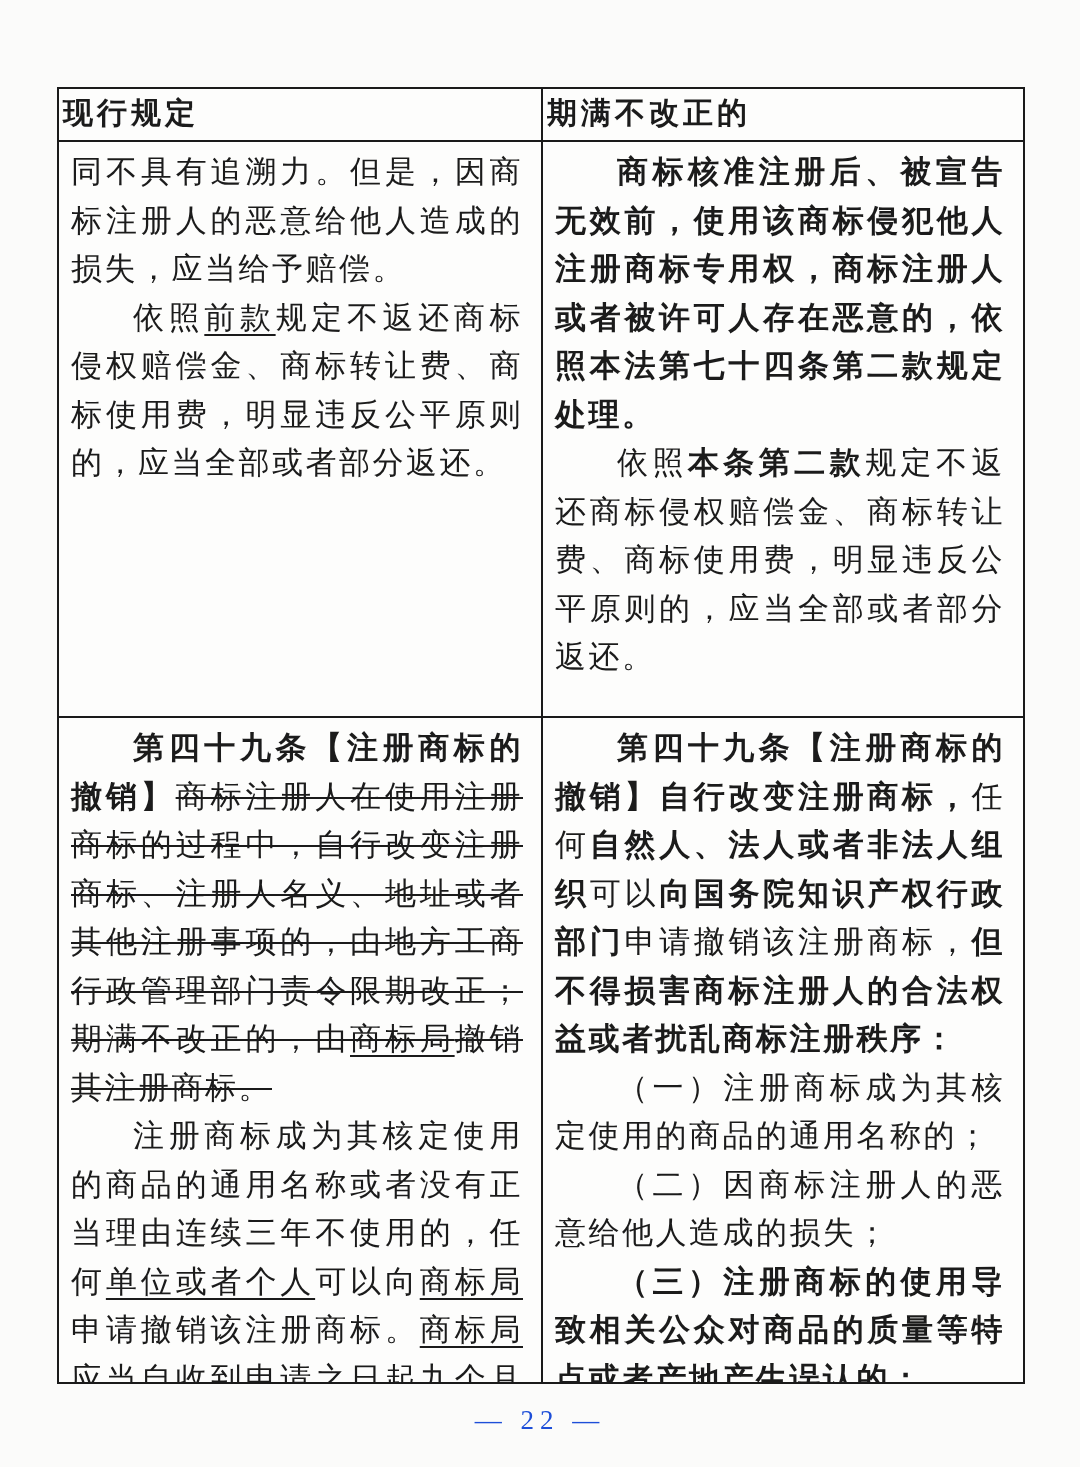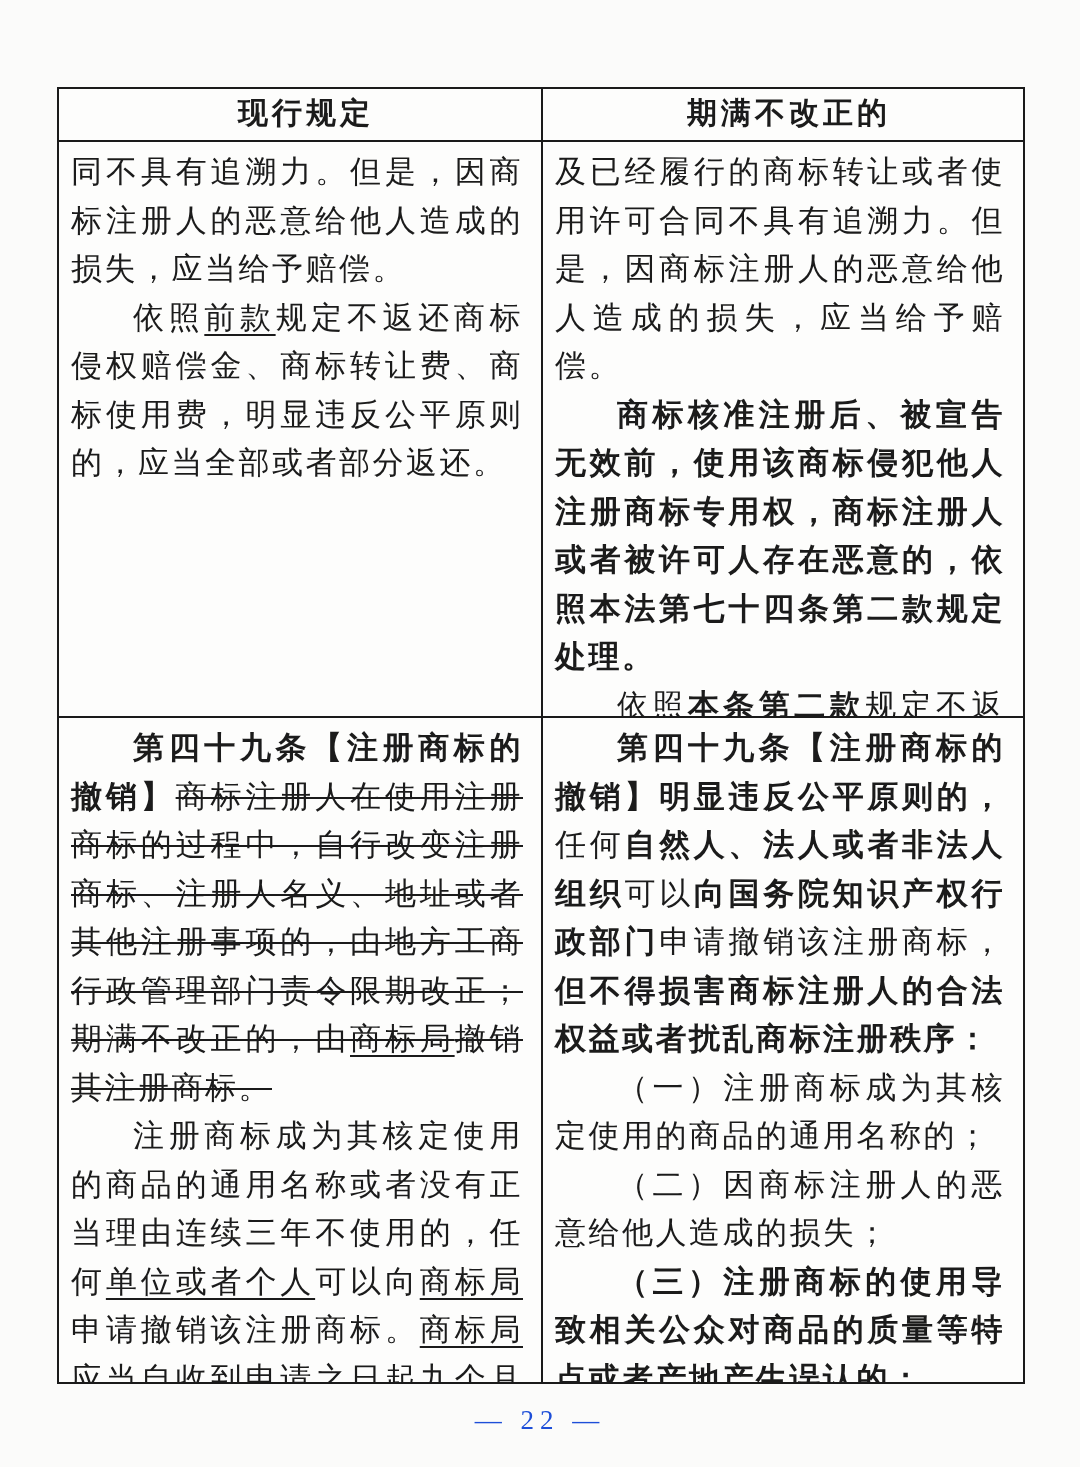--- a/index.html
+++ b/index.html
@@ -18,22 +18,22 @@
   }
   .t-row{display:flex;width:100%;box-sizing:border-box;}
   .t-row + .t-row{border-top:2px solid #1a1a1a;}
   .t-cell{
     width:50%;box-sizing:border-box;
     padding:6px 18px 6px 12px;
     overflow:hidden;
   }
   .t-cell.right-cell{border-left:2px solid #1a1a1a;}
   .head-row .t-cell{
-    padding:4px 0 6px 12px;
-    text-align:center;
+    padding:4px 0 6px 4px;
+    text-align:left;
   }
   .head-label{
     font-family:"Liberation Sans","DejaVu Sans",sans-serif;
     font-weight:700;font-size:30px;letter-spacing:4px;
   }
   .body-row-1 .t-cell{height:574px;}
   .body-row-2 .t-cell{height:664px;}
   .t-cell p{
     margin:0;
     font-size:31px;
@@ -73,33 +73,32 @@
         <span class="head-label">期满不改正的</span>
       </div>
     </div>
 
     <div class="t-row body-row-1">
       <div class="t-cell left-cell">
         <p>同不具有追溯力。但是，因商标注册人的恶意给他人造成的损失，应当给予赔偿。</p>
         <p class="ind"><span>依照</span><span class="u">前款</span><span>规定不返还商标侵权赔偿金、商标转让费、商标使用费，明显违反公平原则的，应当全部或者部分返还。</span></p>
       </div>
       <div class="t-cell right-cell">
-        <p>及已经履行的商标转让或者使用许可合同不具有追溯力。但是，因商标注册人的恶意给他人造成的损失，应当给予赔偿。</p>
         <p class="ind b">商标核准注册后、被宣告无效前，使用该商标侵犯他人注册商标专用权，商标注册人或者被许可人存在恶意的，依照本法第七十四条第二款规定处理。</p>
         <p class="ind"><span>依照</span><span class="b">本条第二款</span><span>规定不返还商标侵权赔偿金、商标转让费、商标使用费，明显违反公平原则的，应当全部或者部分返还。</span></p>
       </div>
     </div>
 
     <div class="t-row body-row-2">
       <div class="t-cell left-cell">
         <p class="ind"><span class="b">第四十九条【注册商标的撤销】</span><span class="st">商标注册人在使用注册商标的过程中，自行改变注册商标、注册人名义、地址或者其他注册事项的，由地方工商行政管理部门责令限期改正；期满不改正的，由</span><span class="stu">商标局</span><span class="st">撤销其注册商标。</span></p>
         <p class="ind"><span>注册商标成为其核定使用的商品的通用名称或者没有正当理由连续三年不使用的，任何</span><span class="u">单位或者个人</span><span>可以向</span><span class="u">商标局</span><span>申请撤销该注册商标。</span><span class="u">商标局</span><span>应当自收到申请之日起九个月内</span></p>
       </div>
       <div class="t-cell right-cell">
-        <p class="ind"><span class="b">第四十九条【注册商标的撤销】</span><span class="b">明显违反公平原则的，</span><span>任何</span><span class="b">自然人、法人或者非法人组织</span><span>可以</span><span class="b">向国务院知识产权行政部门</span><span>申请撤销该注册商标，</span><span class="b">但不得损害商标注册人的合法权益或者扰乱商标注册秩序：</span></p>
+        <p class="ind"><span class="b">第四十九条【注册商标的撤销】</span><span class="b">自行改变注册商标，</span><span>任何</span><span class="b">自然人、法人或者非法人组织</span><span>可以</span><span class="b">向国务院知识产权行政部门</span><span>申请撤销该注册商标，</span><span class="b">但不得损害商标注册人的合法权益或者扰乱商标注册秩序：</span></p>
         <p class="ind">（一）注册商标成为其核定使用的商品的通用名称的；</p>
         <p class="ind">（二）因商标注册人的恶意给他人造成的损失；</p>
         <p class="ind b">（三）注册商标的使用导致相关公众对商品的质量等特点或者产地产生误认的；</p>
 
       </div>
     </div>
 
   </div>
 
   <div class="page-num">— 22 —</div>

